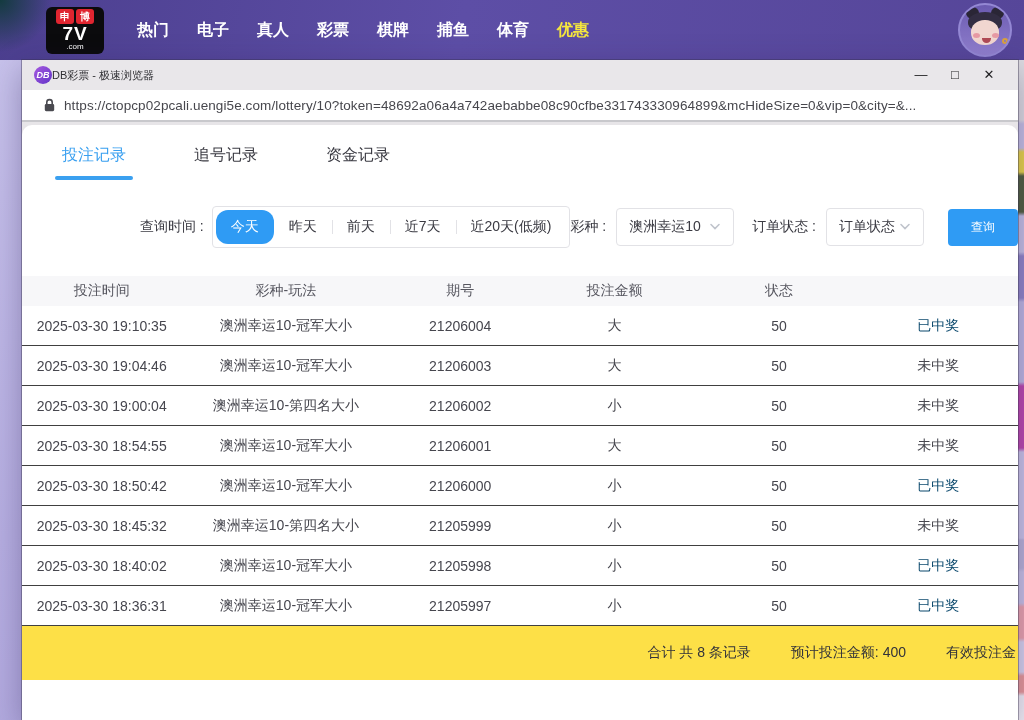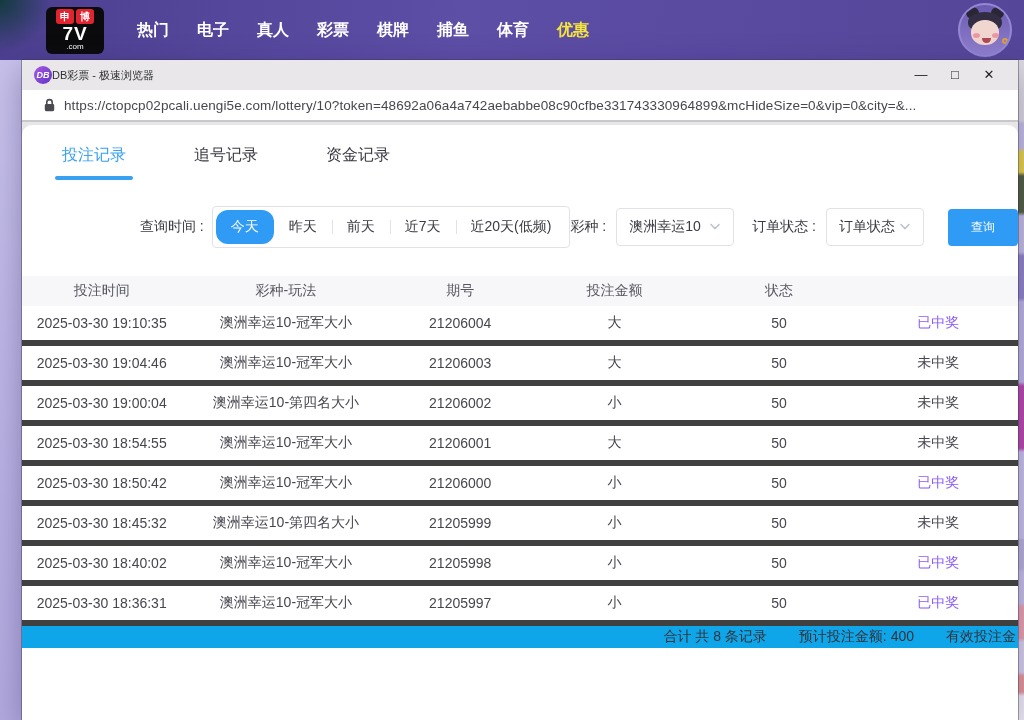--- a/index.html
+++ b/index.html
@@ -79,29 +79,29 @@
   .chip { position:relative; padding:8px 15px; font-size:14px; color:#3a3a42; background:none; border:none; cursor:pointer; font-family:inherit; }
   .chip:nth-child(n+3)::before { content:""; position:absolute; left:0; top:50%; transform:translateY(-50%); width:1px; height:14px; background:#e2e2e6; }
   .chip.chip-active { background:#2f9bf4; color:#fff; border-radius:12px; }
   .chip.chip-active + .chip::before { display:none; }
   .flabel { }
   .select { display:flex; align-items:center; justify-content:space-between; border:1px solid #e2e2e6; border-radius:4px; height:38px; padding:0 12px; margin-left:10px; cursor:pointer; }
   .select-lottery { width:118px; } .select-status { width:98px; }
   .search-btn { margin-left:24px; background:#2f9bf4; color:#fff; border:none; border-radius:4px; width:70px; height:37px; font-size:12px; cursor:pointer; font-family:inherit; }
   
   .table { margin-top:28px; }
-  .trow { display:flex; align-items:center; height:40px; border-bottom:6px solid #404040; font-size:14px; color:#46464e; }
+  .trow { display:flex; align-items:center; height:40px; border-bottom:1px solid #404040; font-size:14px; color:#46464e; }
   .trow > span { text-align:center; overflow:hidden; white-space:nowrap; }
   .trow > :nth-child(1){ width:16%; } .trow > :nth-child(2){ width:21%; }
   .trow > :nth-child(3){ width:14%; } .trow > :nth-child(4){ width:17%; }
   .trow > :nth-child(5){ width:16%; } .trow > :nth-child(6){ width:16%; }
   .thead { background:#f7f7f9; height:30px; color:#56565f; border-bottom:none; }
-  .won { color:#8b5cf6;font-family:Liberation Serif, serif; }
-  
-  .summary { height:22px; background:#0ea5e9; display:flex; align-items:center; justify-content:flex-end; gap:32px; font-size:14px; color:#33333a; white-space:nowrap; overflow:hidden; padding-right:2px; }
+  .won { color:#0c4a6e;font-family:Liberation Serif, serif; }
+  
+  .summary { height:54px; background:#fde047; display:flex; align-items:center; justify-content:flex-end; gap:40px; font-size:14px; color:#33333a; white-space:nowrap; overflow:hidden; padding-right:2px; }
 </style>
 </head>
 <body>
 
 <div class="screen">
 
   <div class="site-header">
     <div class="logo">
       <div class="logo-top">
         <span class="logo-sq">申</span>

